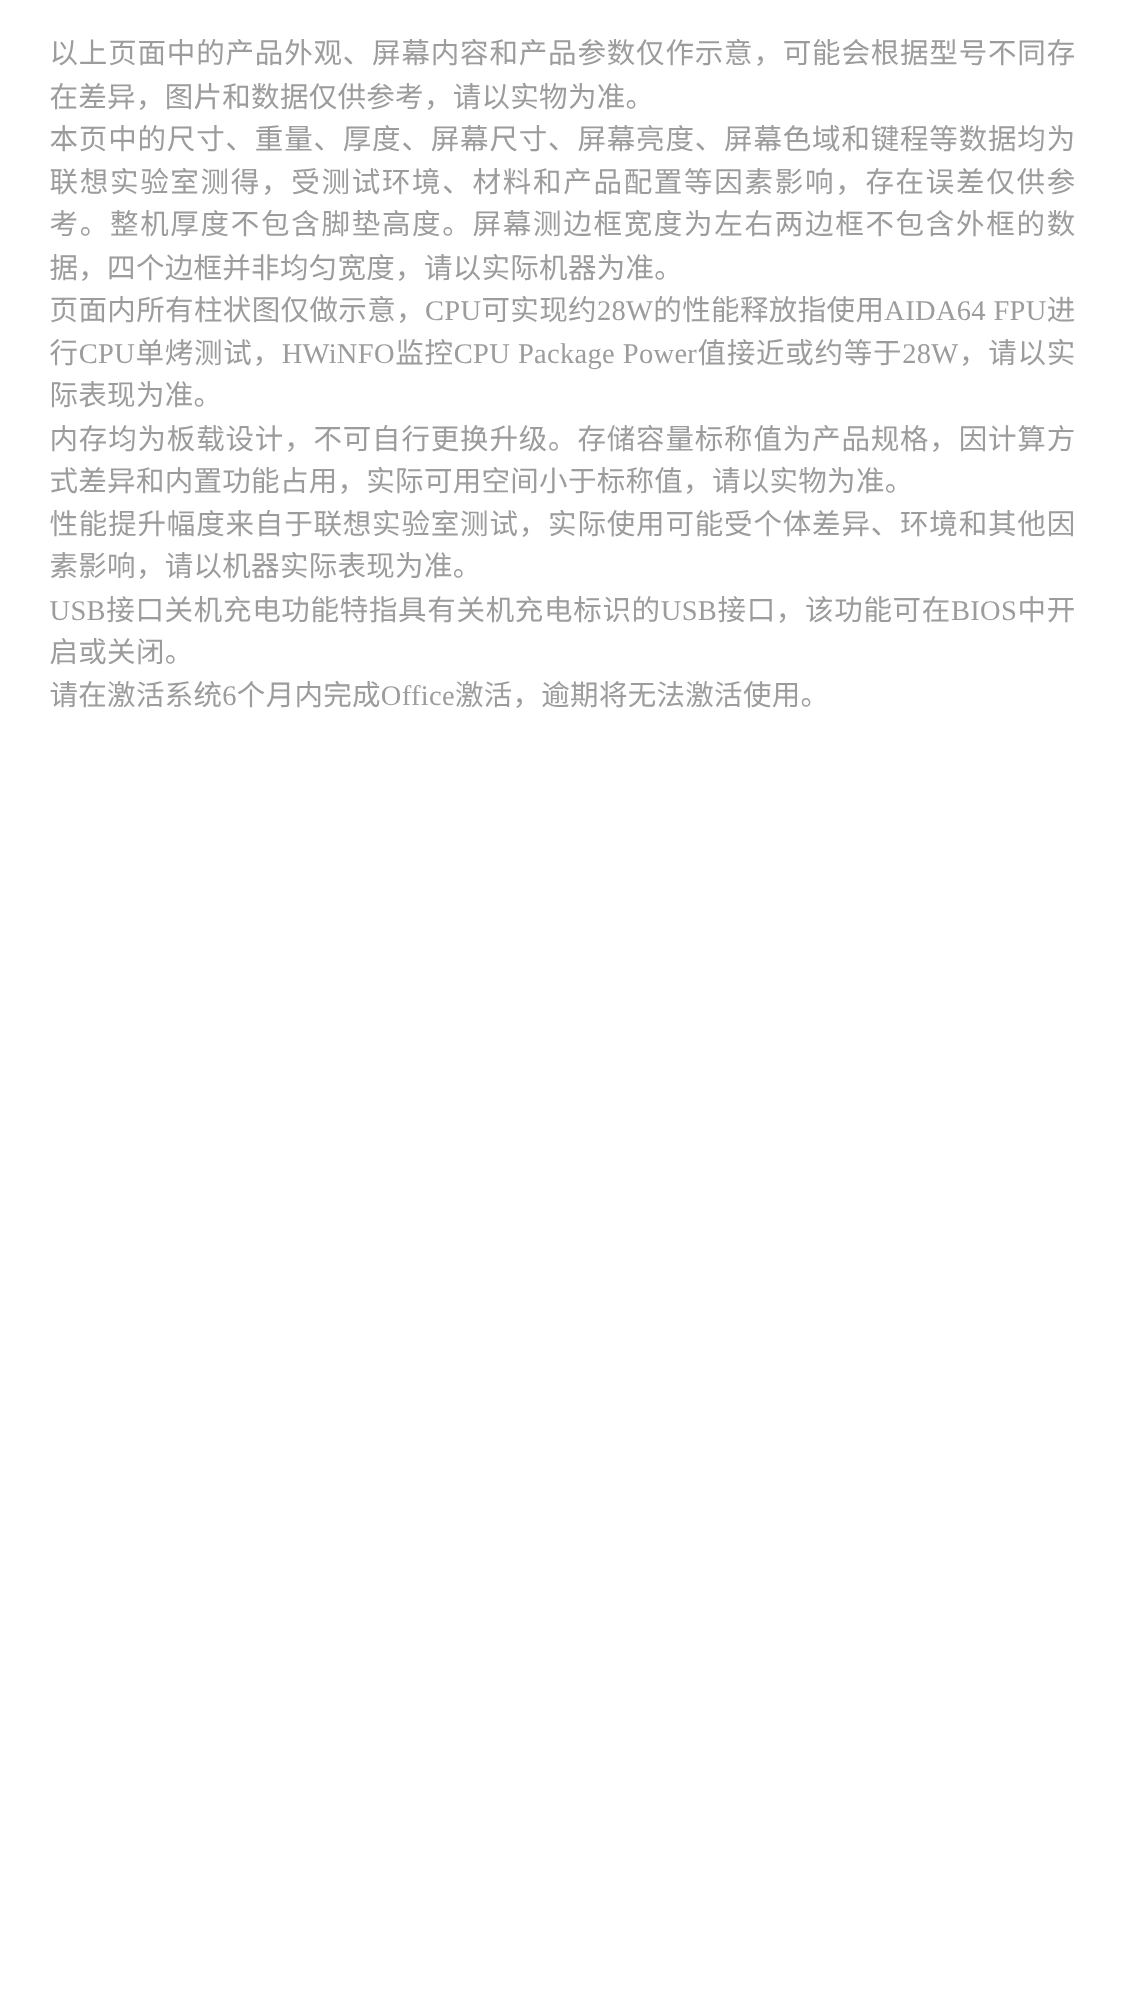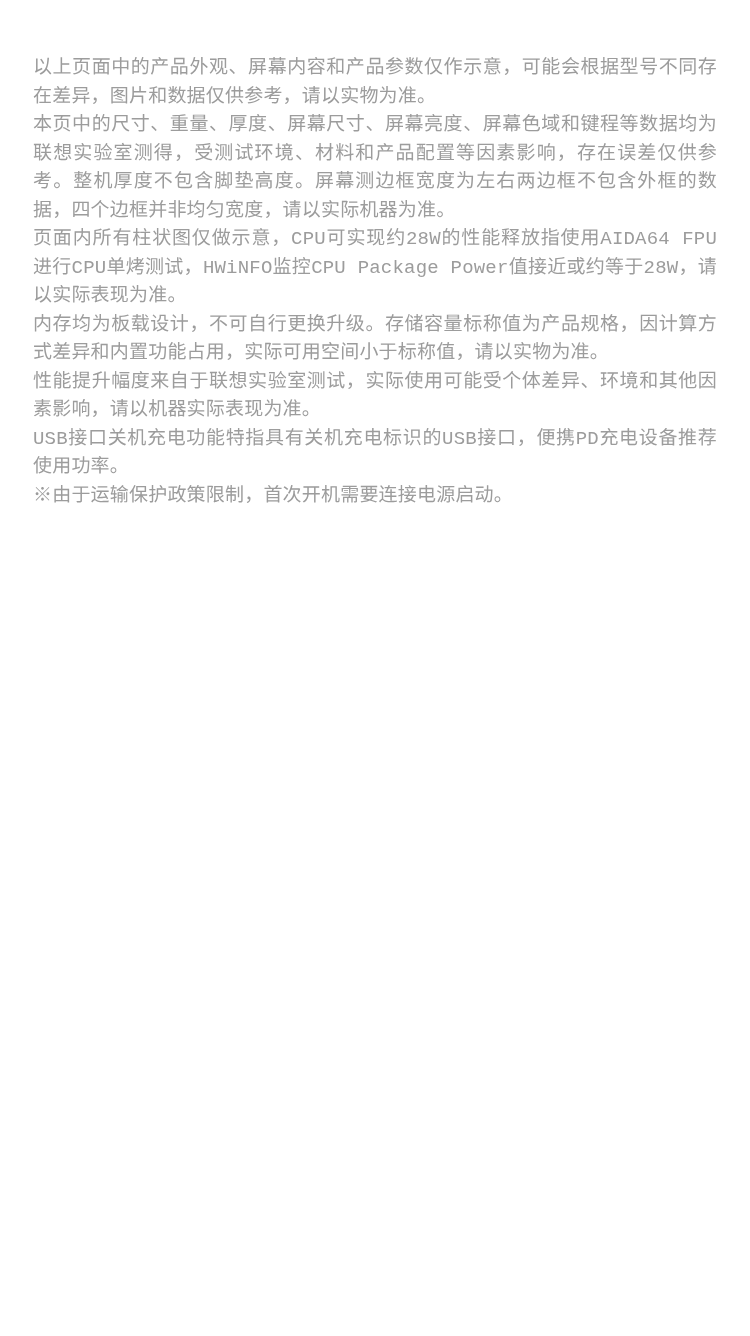--- a/index.html
+++ b/index.html
@@ -8,22 +8,22 @@
   }
   body {
     width: 750px;
     height: 1336px;
     background: #ffffff;
     overflow: hidden;
   }
   .disclaimer {
     box-sizing: border-box;
     width: 750px;
-    padding: 54px 33px 0 33px;
-    font-family: Liberation Mono, monospace;
+    padding: 23px 33px 0 33px;
+    font-family: Liberation Serif, serif;
     font-size: 19px;
     line-height: 28.5px;
     color: #9c9c9c;
     text-align: justify;
     letter-spacing: 0.2px;
   }
   .disclaimer p {
     margin: 0;
     padding: 0;
     word-break: break-all;
@@ -31,15 +31,15 @@
 </style>
 </head>
 <body>
 
 <main class="disclaimer">
   <p>以上页面中的产品外观、屏幕内容和产品参数仅作示意，可能会根据型号不同存在差异，图片和数据仅供参考，请以实物为准。</p>
   <p>本页中的尺寸、重量、厚度、屏幕尺寸、屏幕亮度、屏幕色域和键程等数据均为联想实验室测得，受测试环境、材料和产品配置等因素影响，存在误差仅供参考。整机厚度不包含脚垫高度。屏幕测边框宽度为左右两边框不包含外框的数据，四个边框并非均匀宽度，请以实际机器为准。</p>
   <p>页面内所有柱状图仅做示意，CPU可实现约28W的性能释放指使用AIDA64 FPU进行CPU单烤测试，HWiNFO监控CPU Package Power值接近或约等于28W，请以实际表现为准。</p>
   <p>内存均为板载设计，不可自行更换升级。存储容量标称值为产品规格，因计算方式差异和内置功能占用，实际可用空间小于标称值，请以实物为准。</p>
   <p>性能提升幅度来自于联想实验室测试，实际使用可能受个体差异、环境和其他因素影响，请以机器实际表现为准。</p>
-  <p>USB接口关机充电功能特指具有关机充电标识的USB接口，便携PD充电设备推荐使用功率。</p>
-  <p>※由于运输保护政策限制，首次开机需要连接电源启动。</p>
+  <p>USB接口关机充电功能特指具有关机充电标识的USB接口，该功能可在BIOS中开启或关闭。</p>
+  <p>请在激活系统6个月内完成Office激活，逾期将无法激活使用。</p>
 </main>
 
 </body></html>

